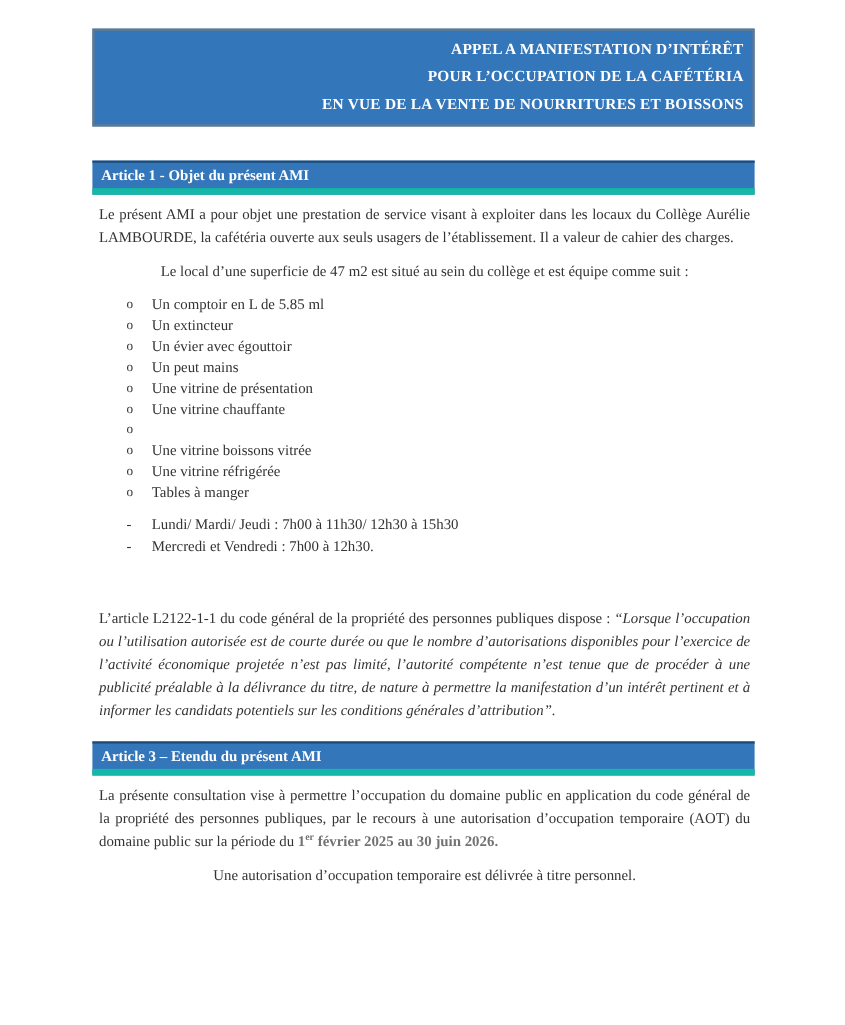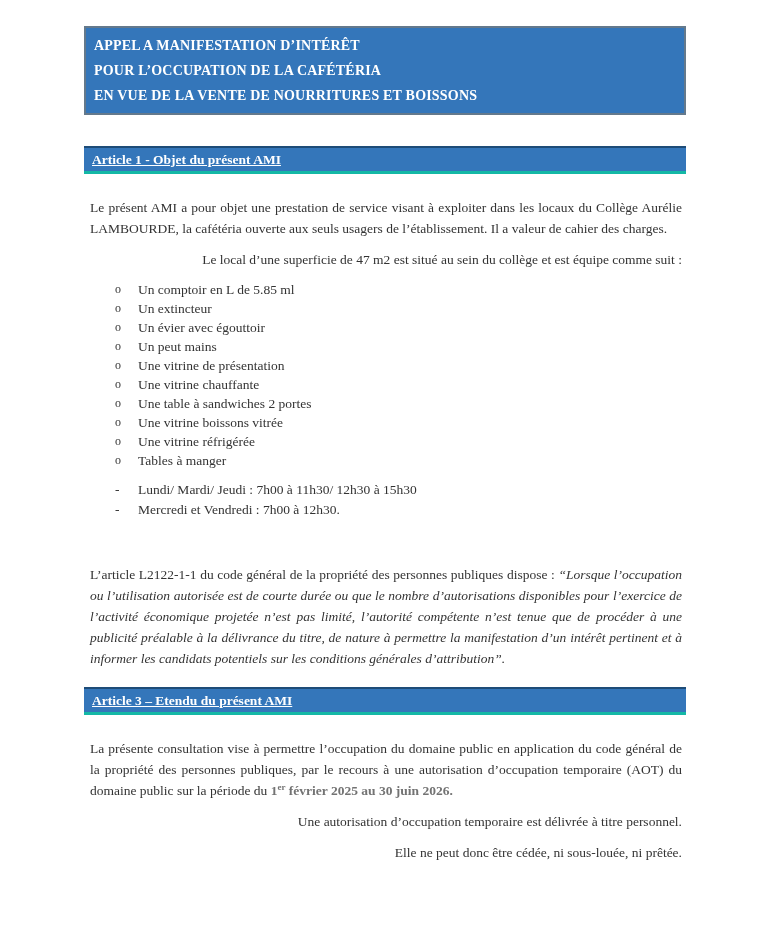--- a/index.html
+++ b/index.html
@@ -11,48 +11,47 @@
     padding:26px 82px 0 84px;
     overflow:hidden;
     font-family:"Liberation Serif","DejaVu Serif",serif;
     color:#333333;
     font-size:13.5px;
   }
   .title-block{
     background:#3476BA;
     border:2px solid #64798c;
     color:#ffffff;
-    text-align:left;
+    text-align:right;
     font-weight:bold;
     font-size:14px;
     padding:5px 8px;
     margin-bottom:31px;
   }
   .title-block .t-line{
     line-height:25px;
     letter-spacing:.2px;
   }
   .article-bar{
     background:#3476BA;
     border-top:2px solid #1e4c78;
-    border-bottom:3px solid #14b8a6;
+    border-bottom:6px solid #14b8a6;
     color:#ffffff;
     font-weight:bold;
     font-size:13.5px;
     line-height:17px;
     padding:3px 8px;
-    margin-bottom:23px;
-    text-decoration:underline;
+    margin-bottom:7px;
   }
   .para{
     margin:0 4px 10px 6px;
     line-height:21px;
     text-align:justify;
   }
-  .para.single{text-align:right;}
+  .para.single{text-align:center;}
   ul.equip-list{
     list-style:none;
     margin:2px 0 10px 0;
     padding:0 0 0 31px;
   }
   ul.equip-list li{
     display:flex;
     line-height:19px;
   }
   ul.equip-list .marker{
@@ -122,21 +121,20 @@
     <li>
         <span class="marker">o</span>
         <span>Une vitrine de présentation</span>
       </li>
     <li>
         <span class="marker">o</span>
         <span>Une vitrine chauffante</span>
       </li>
     <li>
         <span class="marker">o</span>
-        <span>Une table à sandwiches 2 portes</span>
       </li>
     <li>
         <span class="marker">o</span>
         <span>Une vitrine boissons vitrée</span>
       </li>
     <li>
         <span class="marker">o</span>
         <span>Une vitrine réfrigérée</span>
       </li>
     <li>
@@ -159,16 +157,15 @@
 
 
   <p class="para quote-para"><span>L’article L2122-1-1 du code général de la propriété des personnes publiques dispose : </span><span class="italic-part">“Lorsque l’occupation ou l’utilisation autorisée est de courte durée ou que le nombre d’autorisations disponibles pour l’exercice de l’activité économique projetée n’est pas limité, l’autorité compétente n’est tenue que de procéder à une publicité préalable à la délivrance du titre, de nature à permettre la manifestation d’un intérêt pertinent et à informer les candidats potentiels sur les conditions générales d’attribution”.</span></p>
 
   <div class="article-bar a3-spacer">Article 3 – Etendu du présent AMI</div>
 
   <p class="para"><span>La présente consultation vise à permettre l’occupation du domaine public en application du code général de la propriété des personnes publiques, par le recours à une autorisation d’occupation temporaire (AOT) du domaine public sur la période du </span><span class="date-highlight"><span>1</span><sup>er</sup><span> février 2025 au 30 juin 2026.</span></span></p>
 
   <p class="para single">Une autorisation d’occupation temporaire est délivrée à titre personnel.</p>
 
-  <p class="para single">Elle ne peut donc être cédée, ni sous-louée, ni prêtée.</p>
 
 
 </div>
 
 </body></html>

